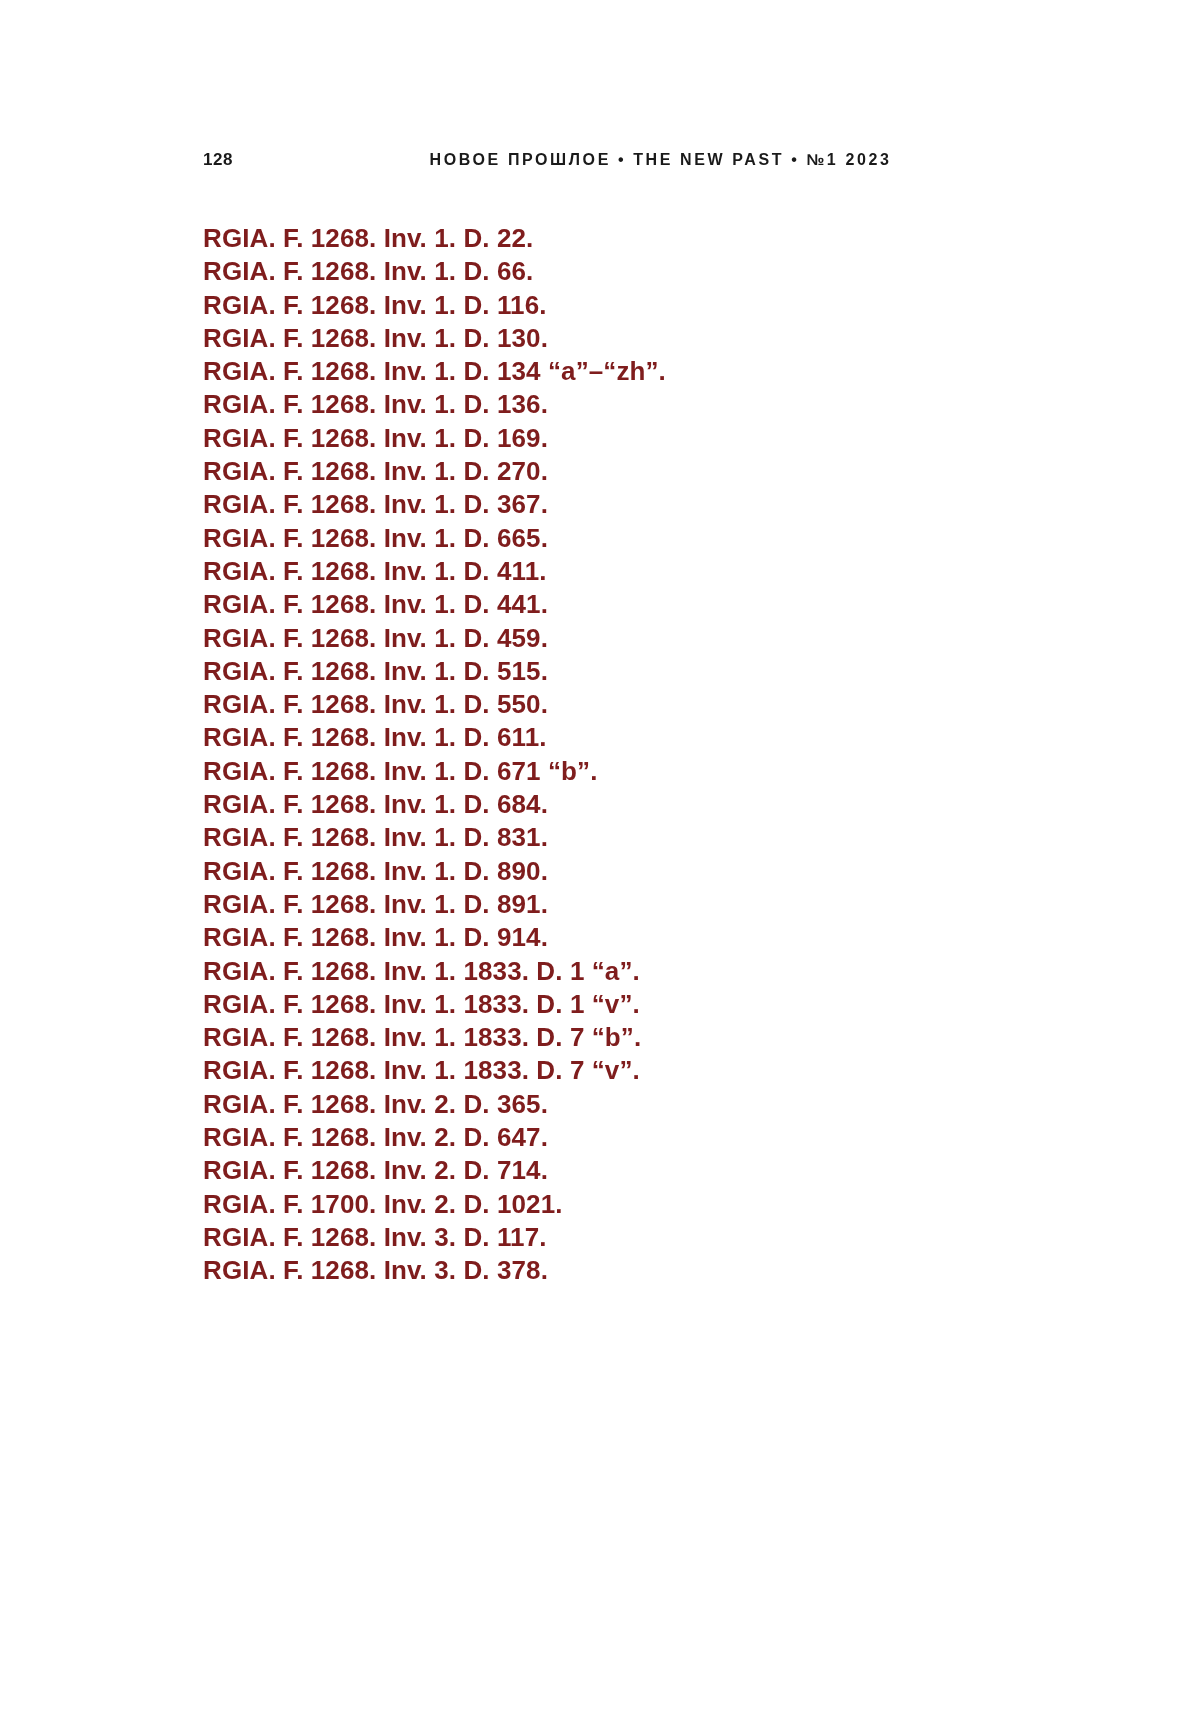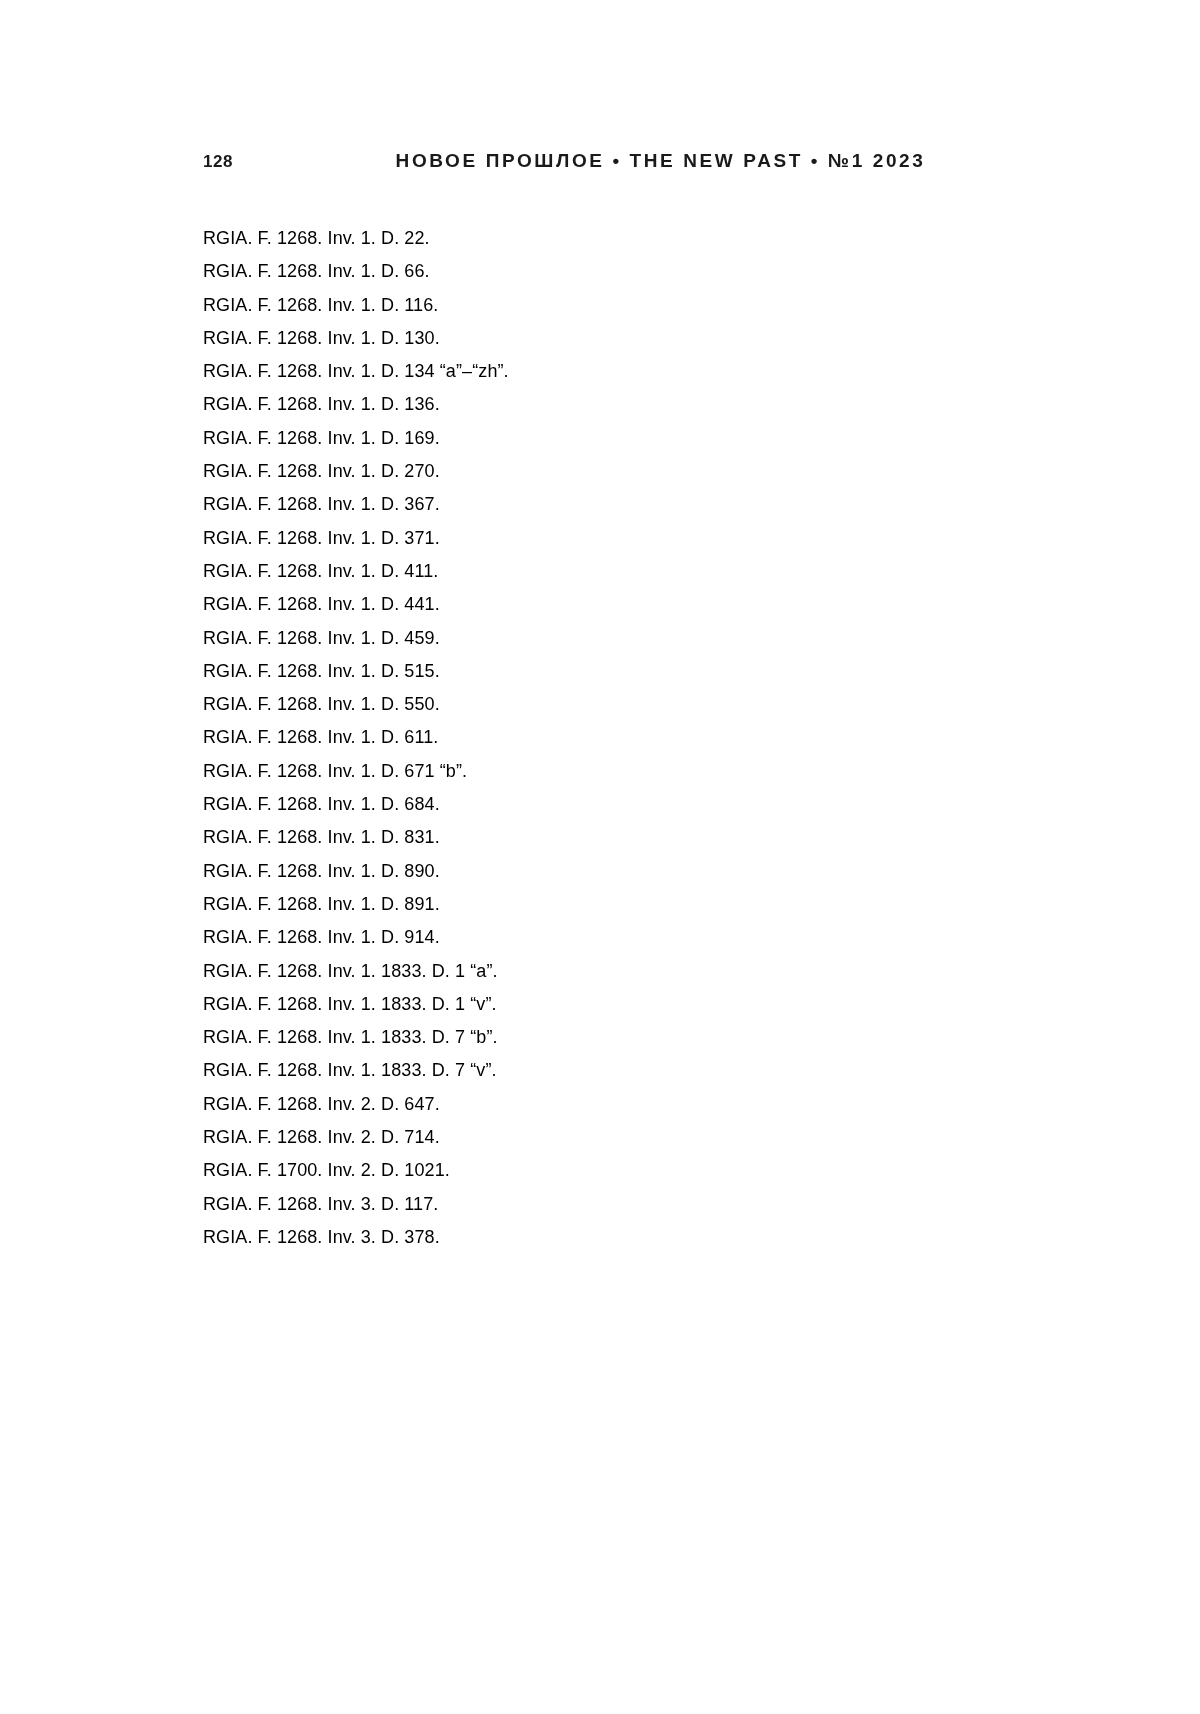--- a/index.html
+++ b/index.html
@@ -36,39 +36,40 @@
     font-size: 17px;
     font-weight: 700;
     letter-spacing: 0.5px;
     color: #1a1a1a;
     width: 120px;
     flex: none;
   }
   .journal-line {
     flex: 1;
     text-align: center;
-    font-size: 19px;
+    font-size: 16px;
     font-weight: 700;
     letter-spacing: 2.6px;
     color: #1a1a1a;
     white-space: nowrap;
     padding-right: 5px;
   }
   .refs {
     position: absolute;
     top: 222px;
     left: 200px;
     width: 800px;
   }
   .ref-line {
-    font-size: 18px;
+    font-size: 26px;
     line-height: 33.3px;
-    color: #000000;
+    color: #7f1d1d;
     white-space: pre;
     letter-spacing: 0.1px;
+    font-weight: bold;
   }
 </style>
 </head>
 <body>
 
 <div class="page">
 
   <div class="running-head">
     <div class="folio">128</div>
     <div class="journal-line">НОВОЕ ПРОШЛОЕ • THE NEW PAST • №1 2023</div>
@@ -77,37 +78,38 @@
   <div class="refs">
       <div class="ref-line">RGIA. F. 1268. Inv. 1. D. 22.</div>
       <div class="ref-line">RGIA. F. 1268. Inv. 1. D. 66.</div>
       <div class="ref-line">RGIA. F. 1268. Inv. 1. D. 116.</div>
       <div class="ref-line">RGIA. F. 1268. Inv. 1. D. 130.</div>
       <div class="ref-line">RGIA. F. 1268. Inv. 1. D. 134 “a”–“zh”.</div>
       <div class="ref-line">RGIA. F. 1268. Inv. 1. D. 136.</div>
       <div class="ref-line">RGIA. F. 1268. Inv. 1. D. 169.</div>
       <div class="ref-line">RGIA. F. 1268. Inv. 1. D. 270.</div>
       <div class="ref-line">RGIA. F. 1268. Inv. 1. D. 367.</div>
-      <div class="ref-line">RGIA. F. 1268. Inv. 1. D. 371.</div>
+      <div class="ref-line">RGIA. F. 1268. Inv. 1. D. 665.</div>
       <div class="ref-line">RGIA. F. 1268. Inv. 1. D. 411.</div>
       <div class="ref-line">RGIA. F. 1268. Inv. 1. D. 441.</div>
       <div class="ref-line">RGIA. F. 1268. Inv. 1. D. 459.</div>
       <div class="ref-line">RGIA. F. 1268. Inv. 1. D. 515.</div>
       <div class="ref-line">RGIA. F. 1268. Inv. 1. D. 550.</div>
       <div class="ref-line">RGIA. F. 1268. Inv. 1. D. 611.</div>
       <div class="ref-line">RGIA. F. 1268. Inv. 1. D. 671 “b”.</div>
       <div class="ref-line">RGIA. F. 1268. Inv. 1. D. 684.</div>
       <div class="ref-line">RGIA. F. 1268. Inv. 1. D. 831.</div>
       <div class="ref-line">RGIA. F. 1268. Inv. 1. D. 890.</div>
       <div class="ref-line">RGIA. F. 1268. Inv. 1. D. 891.</div>
       <div class="ref-line">RGIA. F. 1268. Inv. 1. D. 914.</div>
       <div class="ref-line">RGIA. F. 1268. Inv. 1. 1833. D. 1 “a”.</div>
       <div class="ref-line">RGIA. F. 1268. Inv. 1. 1833. D. 1 “v”.</div>
       <div class="ref-line">RGIA. F. 1268. Inv. 1. 1833. D. 7 “b”.</div>
       <div class="ref-line">RGIA. F. 1268. Inv. 1. 1833. D. 7 “v”.</div>
+      <div class="ref-line">RGIA. F. 1268. Inv. 2. D. 365.</div>
       <div class="ref-line">RGIA. F. 1268. Inv. 2. D. 647.</div>
       <div class="ref-line">RGIA. F. 1268. Inv. 2. D. 714.</div>
       <div class="ref-line">RGIA. F. 1700. Inv. 2. D. 1021.</div>
       <div class="ref-line">RGIA. F. 1268. Inv. 3. D. 117.</div>
       <div class="ref-line">RGIA. F. 1268. Inv. 3. D. 378.</div>
     </div>
 
 </div>
 
 </body></html>

